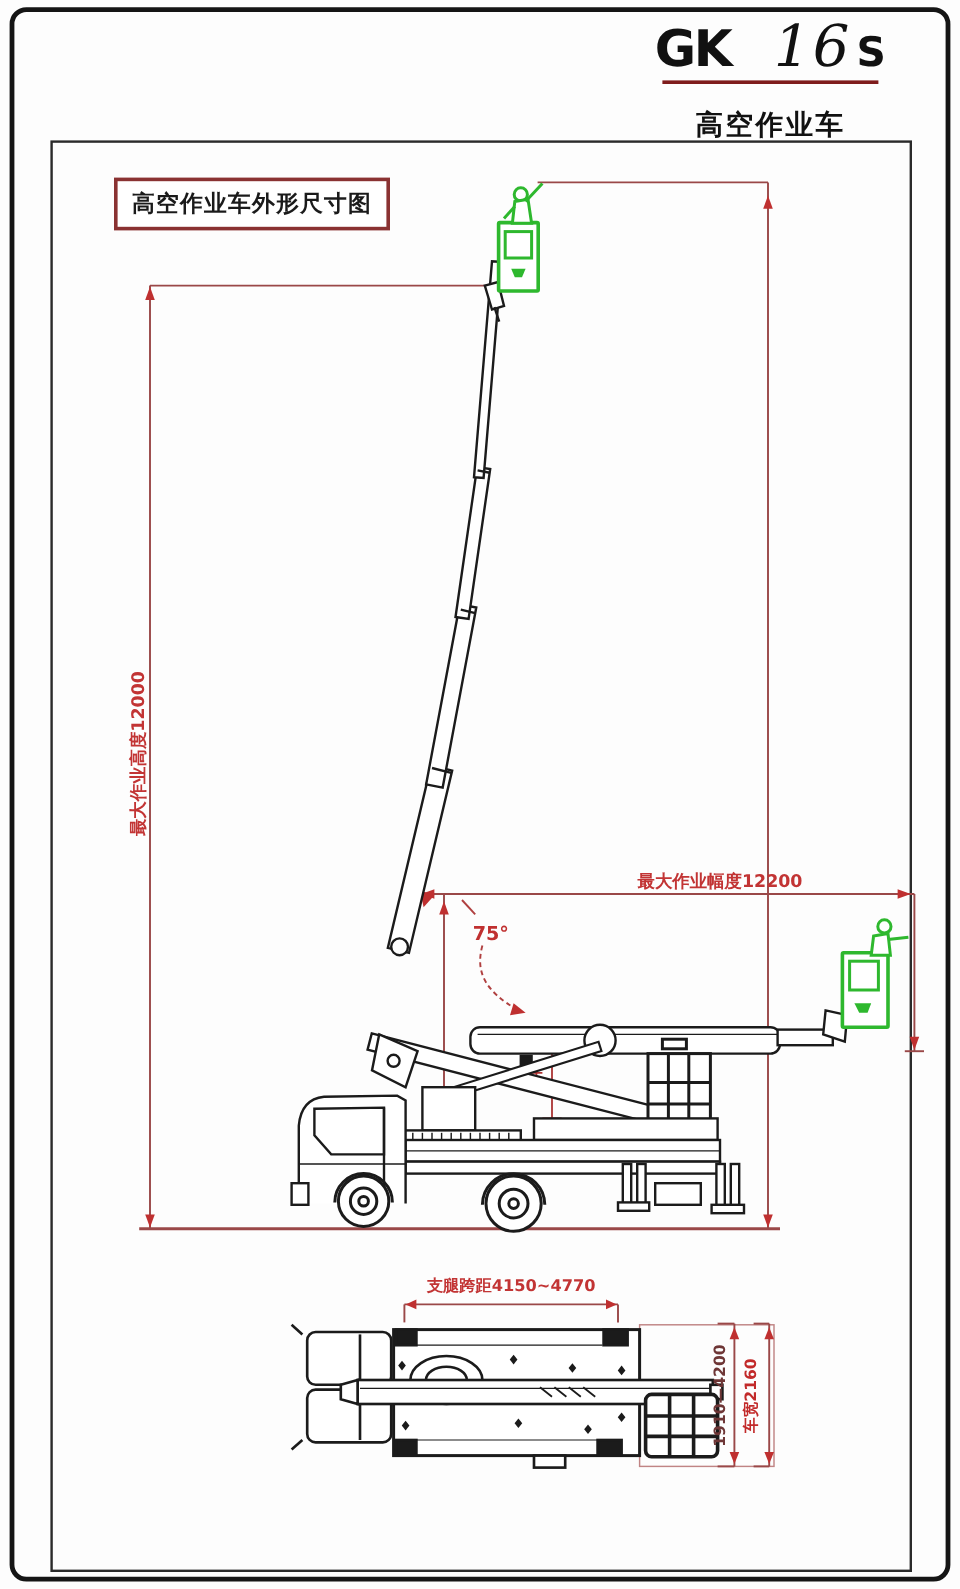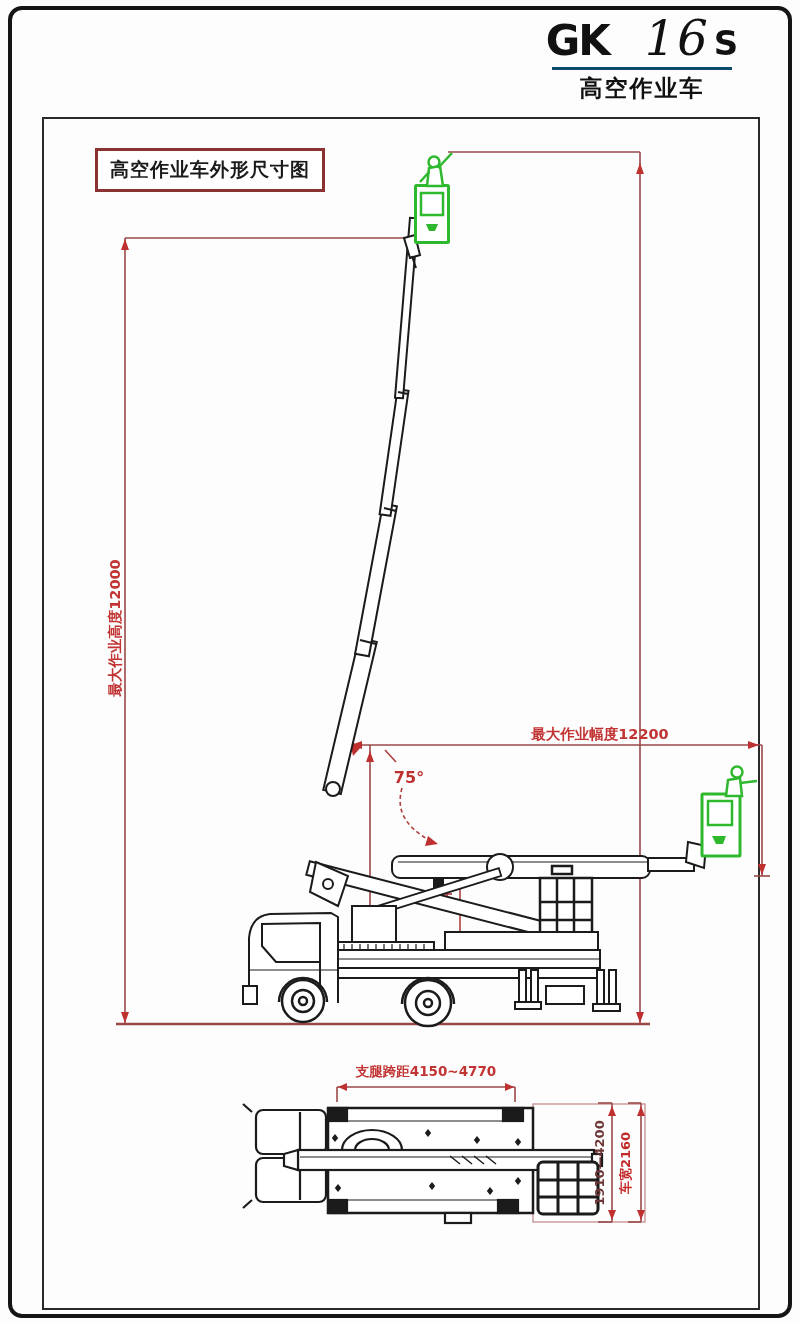--- a/index.html
+++ b/index.html
@@ -7,26 +7,26 @@
         font-family:"DejaVu Sans","Liberation Sans",sans-serif;}
   
   #outer-border{position:absolute;left:8px;top:6px;right:8px;bottom:6px;
         border:4px solid #151515;border-radius:14px;pointer-events:none;}
   
   #inner-frame{position:absolute;left:42px;top:117px;width:714px;height:1189px;
         border:2px solid #2a2a2a;}
   
   #title-block{position:absolute;left:552px;top:16px;width:180px;text-align:center;color:#111;}
   #model-line{display:flex;align-items:baseline;justify-content:center;gap:4px;
-        border-bottom:3px solid #0c4a6e;padding-bottom:2px;}
+        border-bottom:3px solid #7f1d1d;padding-bottom:2px;}
   .model-prefix{font-size:42px;font-weight:900;letter-spacing:-2px;font-family:"DejaVu Sans",sans-serif;}
   .model-number{font-size:48px;font-style:italic;font-family:"DejaVu Serif","Liberation Serif",serif;
         letter-spacing:2px;line-height:0.9;margin-left:32px;}
   .model-suffix{font-size:34px;font-weight:900;}
-  #subtitle{font-size:23px;font-weight:800;letter-spacing:2px;margin-top:3px;}
+  #subtitle{font-size:23px;font-weight:800;letter-spacing:2px;margin-top:19px;}
   
   #label-box{position:absolute;left:95px;top:148px;border:3px solid #8a3232;
         padding:6px 12px;font-size:19px;font-weight:800;color:#1a1a1a;letter-spacing:1px;
         background:#fff;}
   svg{position:absolute;left:0;top:0;}
   text{font-family:"DejaVu Sans","Liberation Sans",sans-serif;font-weight:700;}
 </style>
 </head>
 <body>
 

